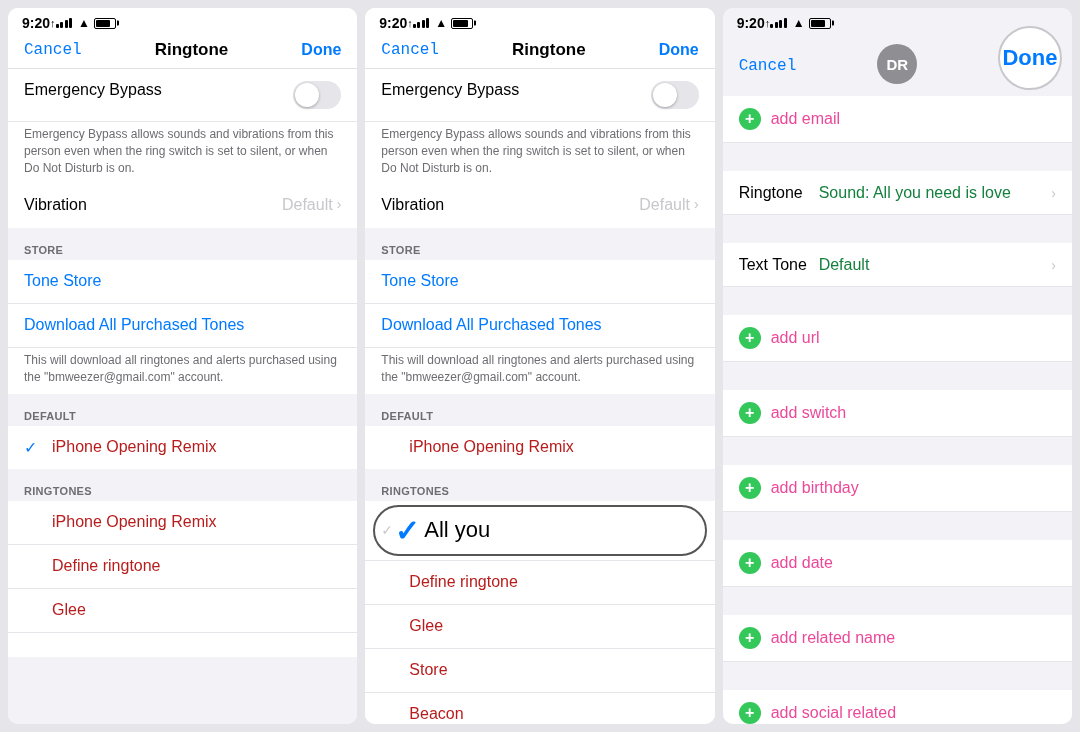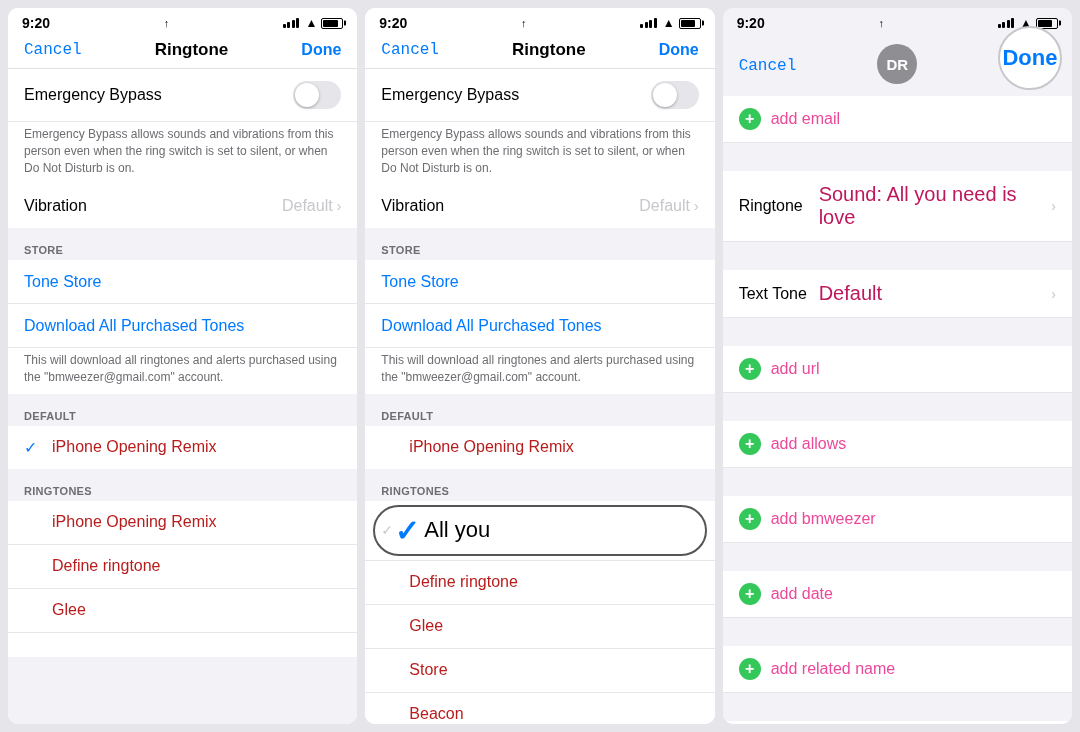--- a/index.html
+++ b/index.html
@@ -19,21 +19,20 @@
       border-radius: 10px;
       overflow: hidden;
       display: flex;
       flex-direction: column;
       flex: 1;
     }
     .status-bar {
       background: #fff;
       display: flex;
       align-items: center;
-      justify-content: space-between;
       padding: 6px 14px 4px 14px;
       font-size: 13px;
       font-weight: 600;
       min-height: 28px;
     }
     .status-bar .time { font-size: 14px; font-weight: 700; }
     .status-icons { display: flex; align-items: center; gap: 4px; }
     .signal-bars { display: flex; align-items: flex-end; gap: 1.5px; margin-right: 2px; }
     .signal-bars span { background: #000; border-radius: 1px; width: 3px; }
     .signal-bars .b1 { height: 4px; }
@@ -66,21 +65,20 @@
       text-transform: uppercase;
       letter-spacing: 0.3px;
       background: #f2f2f7;
     }
     .setting-group {
       background: #fff;
       margin: 0 0 0 0;
     }
     .setting-row {
       display: flex;
-      align-items: center;
       padding: 12px 16px;
       border-bottom: 1px solid #e5e5ea;
       background: #fff;
       min-height: 44px;
     }
     .setting-row:last-child { border-bottom: none; }
     .setting-label { font-size: 16px; color: #000; flex: 1; }
     .setting-label.blue { color: #007aff; }
     .setting-value { font-size: 16px; color: #c7c7cc; }
     .chevron { color: #c7c7cc; font-size: 14px; margin-left: 4px; }
@@ -133,21 +131,21 @@
     }
     .add-icon {
       width: 22px; height: 22px; border-radius: 11px; background: #34c759; display: flex; align-items: center; justify-content: center;
       color: #fff; font-size: 16px; font-weight: 600; margin-right: 10px; flex-shrink: 0;
     }
     .add-label { font-size: 16px; color: #ec4899; }
     .detail-row {
       display: flex; align-items: center; padding: 12px 16px; background: #fff; border-bottom: 1px solid #e5e5ea; min-height: 44px;
     }
     .detail-key { font-size: 16px; color: #000; min-width: 80px; }
-    .detail-value { font-size: 20px; color: #be185d; flex: 1; }
+    .detail-value { font-size: 16px; color: #15803d; flex: 1; }
     .detail-chevron { color: #c7c7cc; font-size: 14px; }
     .spacer-row { height: 28px; background: #f2f2f7; }
 
     
     .highlighted-row {
       display: flex; align-items: center; padding: 12px 16px; background: #fff; border-bottom: 1px solid #e5e5ea;
       position: relative;
     }
     .highlight-oval {
       position: absolute;
@@ -405,30 +403,30 @@
         <div class="add-icon">+</div>
         <span class="add-label">add url</span>
       </div>
     </div>
 
     <div class="spacer-row"></div>
 
     <div style="background:#fff;">
       <div class="add-row">
         <div class="add-icon">+</div>
-        <span class="add-label">add allows</span>
-      </div>
-    </div>
-
-    <div class="spacer-row"></div>
-
-    <div style="background:#fff;">
-      <div class="add-row">
-        <div class="add-icon">+</div>
-        <span class="add-label">add bmweezer</span>
+        <span class="add-label">add switch</span>
+      </div>
+    </div>
+
+    <div class="spacer-row"></div>
+
+    <div style="background:#fff;">
+      <div class="add-row">
+        <div class="add-icon">+</div>
+        <span class="add-label">add birthday</span>
       </div>
     </div>
 
     <div class="spacer-row"></div>
 
     <div style="background:#fff;">
       <div class="add-row">
         <div class="add-icon">+</div>
         <span class="add-label">add date</span>
       </div>

